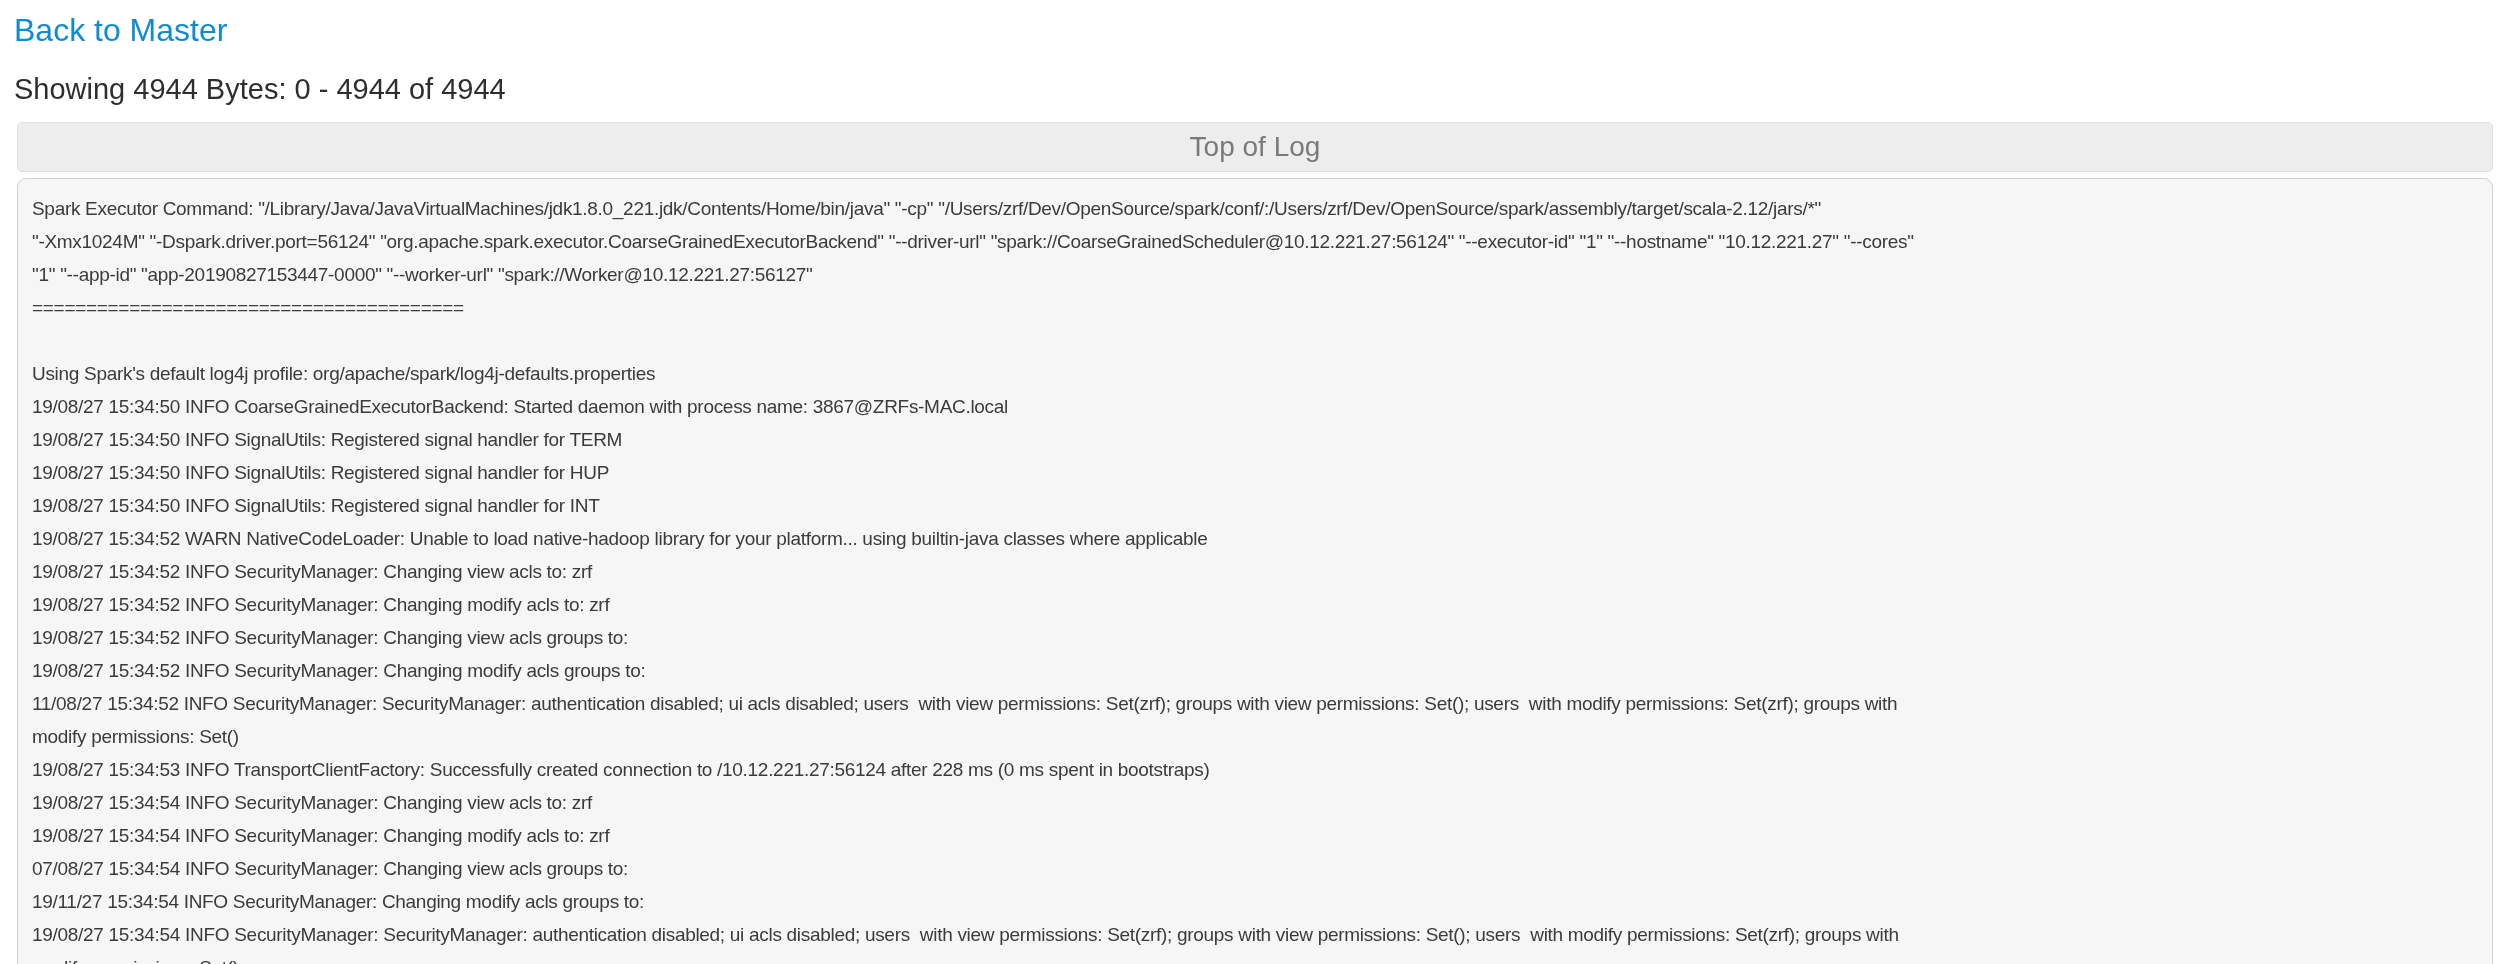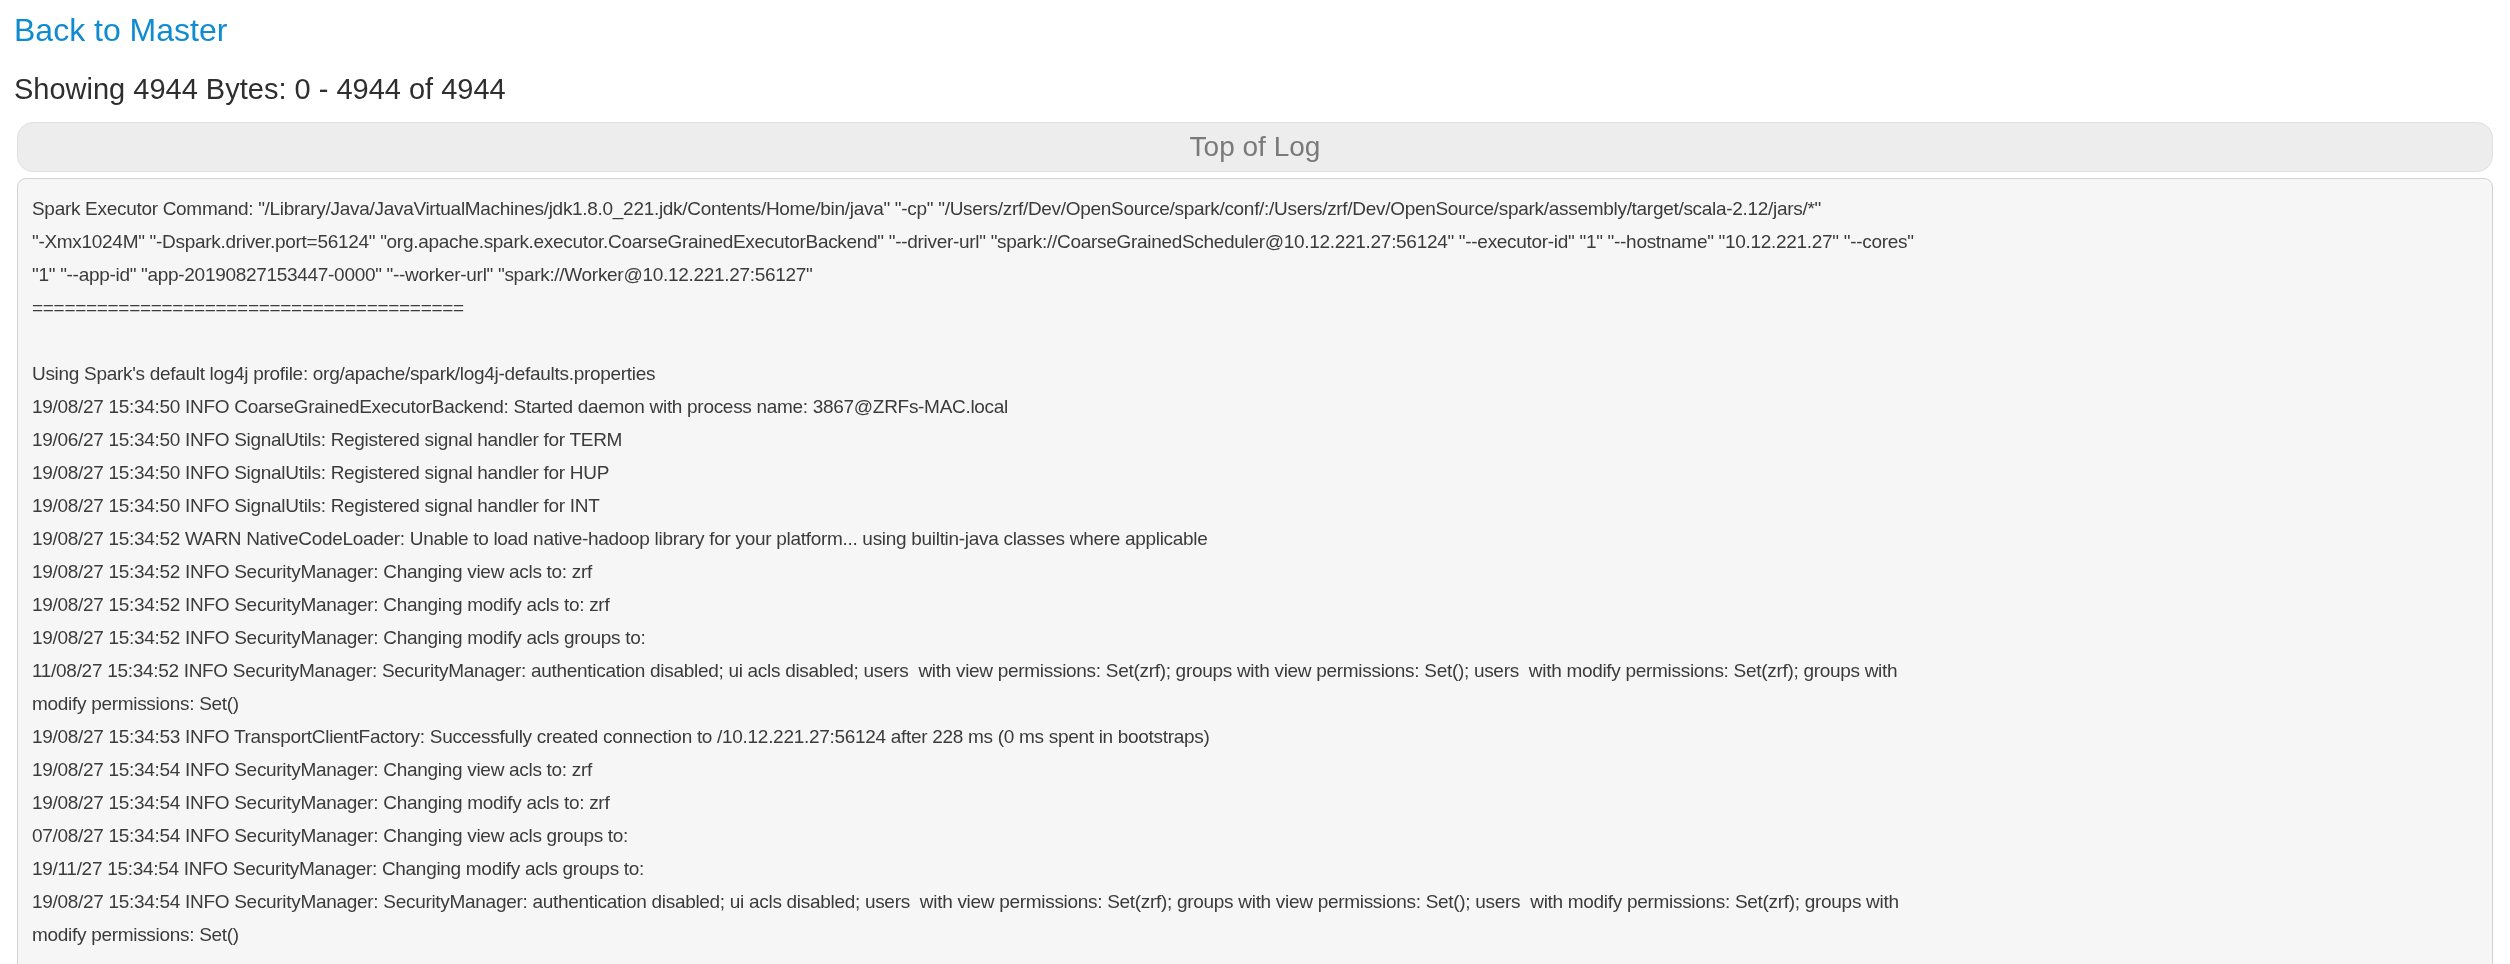--- a/index.html
+++ b/index.html
@@ -39,21 +39,21 @@
     margin-top: 24px;
     margin-left: -3px;
     font-size: 29px;
     color: var(--heading-text);
   }
   .log-header-bar {
     margin-top: 16px;
     height: 50px;
     background: var(--header-bar-bg);
     border: 1px solid var(--header-bar-border);
-    border-radius: 16px;
+    border-radius: 5px;
     display: flex;
     align-items: center;
     justify-content: center;
     font-size: 28px;
     color: var(--header-bar-text);
   }
   .log-box {
     margin-top: 6px;
     height: 840px;
     background: var(--log-box-bg);
@@ -85,26 +85,27 @@
   </div>
 
   <div class="log-box">
       <div class="log-line">Spark Executor Command: "/Library/Java/JavaVirtualMachines/jdk1.8.0_221.jdk/Contents/Home/bin/java" "-cp" "/Users/zrf/Dev/OpenSource/spark/conf/:/Users/zrf/Dev/OpenSource/spark/assembly/target/scala-2.12/jars/*"</div>
       <div class="log-line">"-Xmx1024M" "-Dspark.driver.port=56124" "org.apache.spark.executor.CoarseGrainedExecutorBackend" "--driver-url" "spark://CoarseGrainedScheduler@10.12.221.27:56124" "--executor-id" "1" "--hostname" "10.12.221.27" "--cores"</div>
       <div class="log-line">"1" "--app-id" "app-20190827153447-0000" "--worker-url" "spark://Worker@10.12.221.27:56127"</div>
       <div class="log-line">========================================</div>
       <div class="log-line"></div>
       <div class="log-line">Using Spark's default log4j profile: org/apache/spark/log4j-defaults.properties</div>
       <div class="log-line">19/08/27 15:34:50 INFO CoarseGrainedExecutorBackend: Started daemon with process name: 3867@ZRFs-MAC.local</div>
-      <div class="log-line">19/06/27 15:34:50 INFO SignalUtils: Registered signal handler for TERM</div>
+      <div class="log-line">19/08/27 15:34:50 INFO SignalUtils: Registered signal handler for TERM</div>
       <div class="log-line">19/08/27 15:34:50 INFO SignalUtils: Registered signal handler for HUP</div>
       <div class="log-line">19/08/27 15:34:50 INFO SignalUtils: Registered signal handler for INT</div>
       <div class="log-line">19/08/27 15:34:52 WARN NativeCodeLoader: Unable to load native-hadoop library for your platform... using builtin-java classes where applicable</div>
       <div class="log-line">19/08/27 15:34:52 INFO SecurityManager: Changing view acls to: zrf</div>
       <div class="log-line">19/08/27 15:34:52 INFO SecurityManager: Changing modify acls to: zrf</div>
+      <div class="log-line">19/08/27 15:34:52 INFO SecurityManager: Changing view acls groups to:</div>
       <div class="log-line">19/08/27 15:34:52 INFO SecurityManager: Changing modify acls groups to:</div>
       <div class="log-line">11/08/27 15:34:52 INFO SecurityManager: SecurityManager: authentication disabled; ui acls disabled; users  with view permissions: Set(zrf); groups with view permissions: Set(); users  with modify permissions: Set(zrf); groups with</div>
       <div class="log-line">modify permissions: Set()</div>
       <div class="log-line">19/08/27 15:34:53 INFO TransportClientFactory: Successfully created connection to /10.12.221.27:56124 after 228 ms (0 ms spent in bootstraps)</div>
       <div class="log-line">19/08/27 15:34:54 INFO SecurityManager: Changing view acls to: zrf</div>
       <div class="log-line">19/08/27 15:34:54 INFO SecurityManager: Changing modify acls to: zrf</div>
       <div class="log-line">07/08/27 15:34:54 INFO SecurityManager: Changing view acls groups to:</div>
       <div class="log-line">19/11/27 15:34:54 INFO SecurityManager: Changing modify acls groups to:</div>
       <div class="log-line">19/08/27 15:34:54 INFO SecurityManager: SecurityManager: authentication disabled; ui acls disabled; users  with view permissions: Set(zrf); groups with view permissions: Set(); users  with modify permissions: Set(zrf); groups with</div>
       <div class="log-line">modify permissions: Set()</div>

